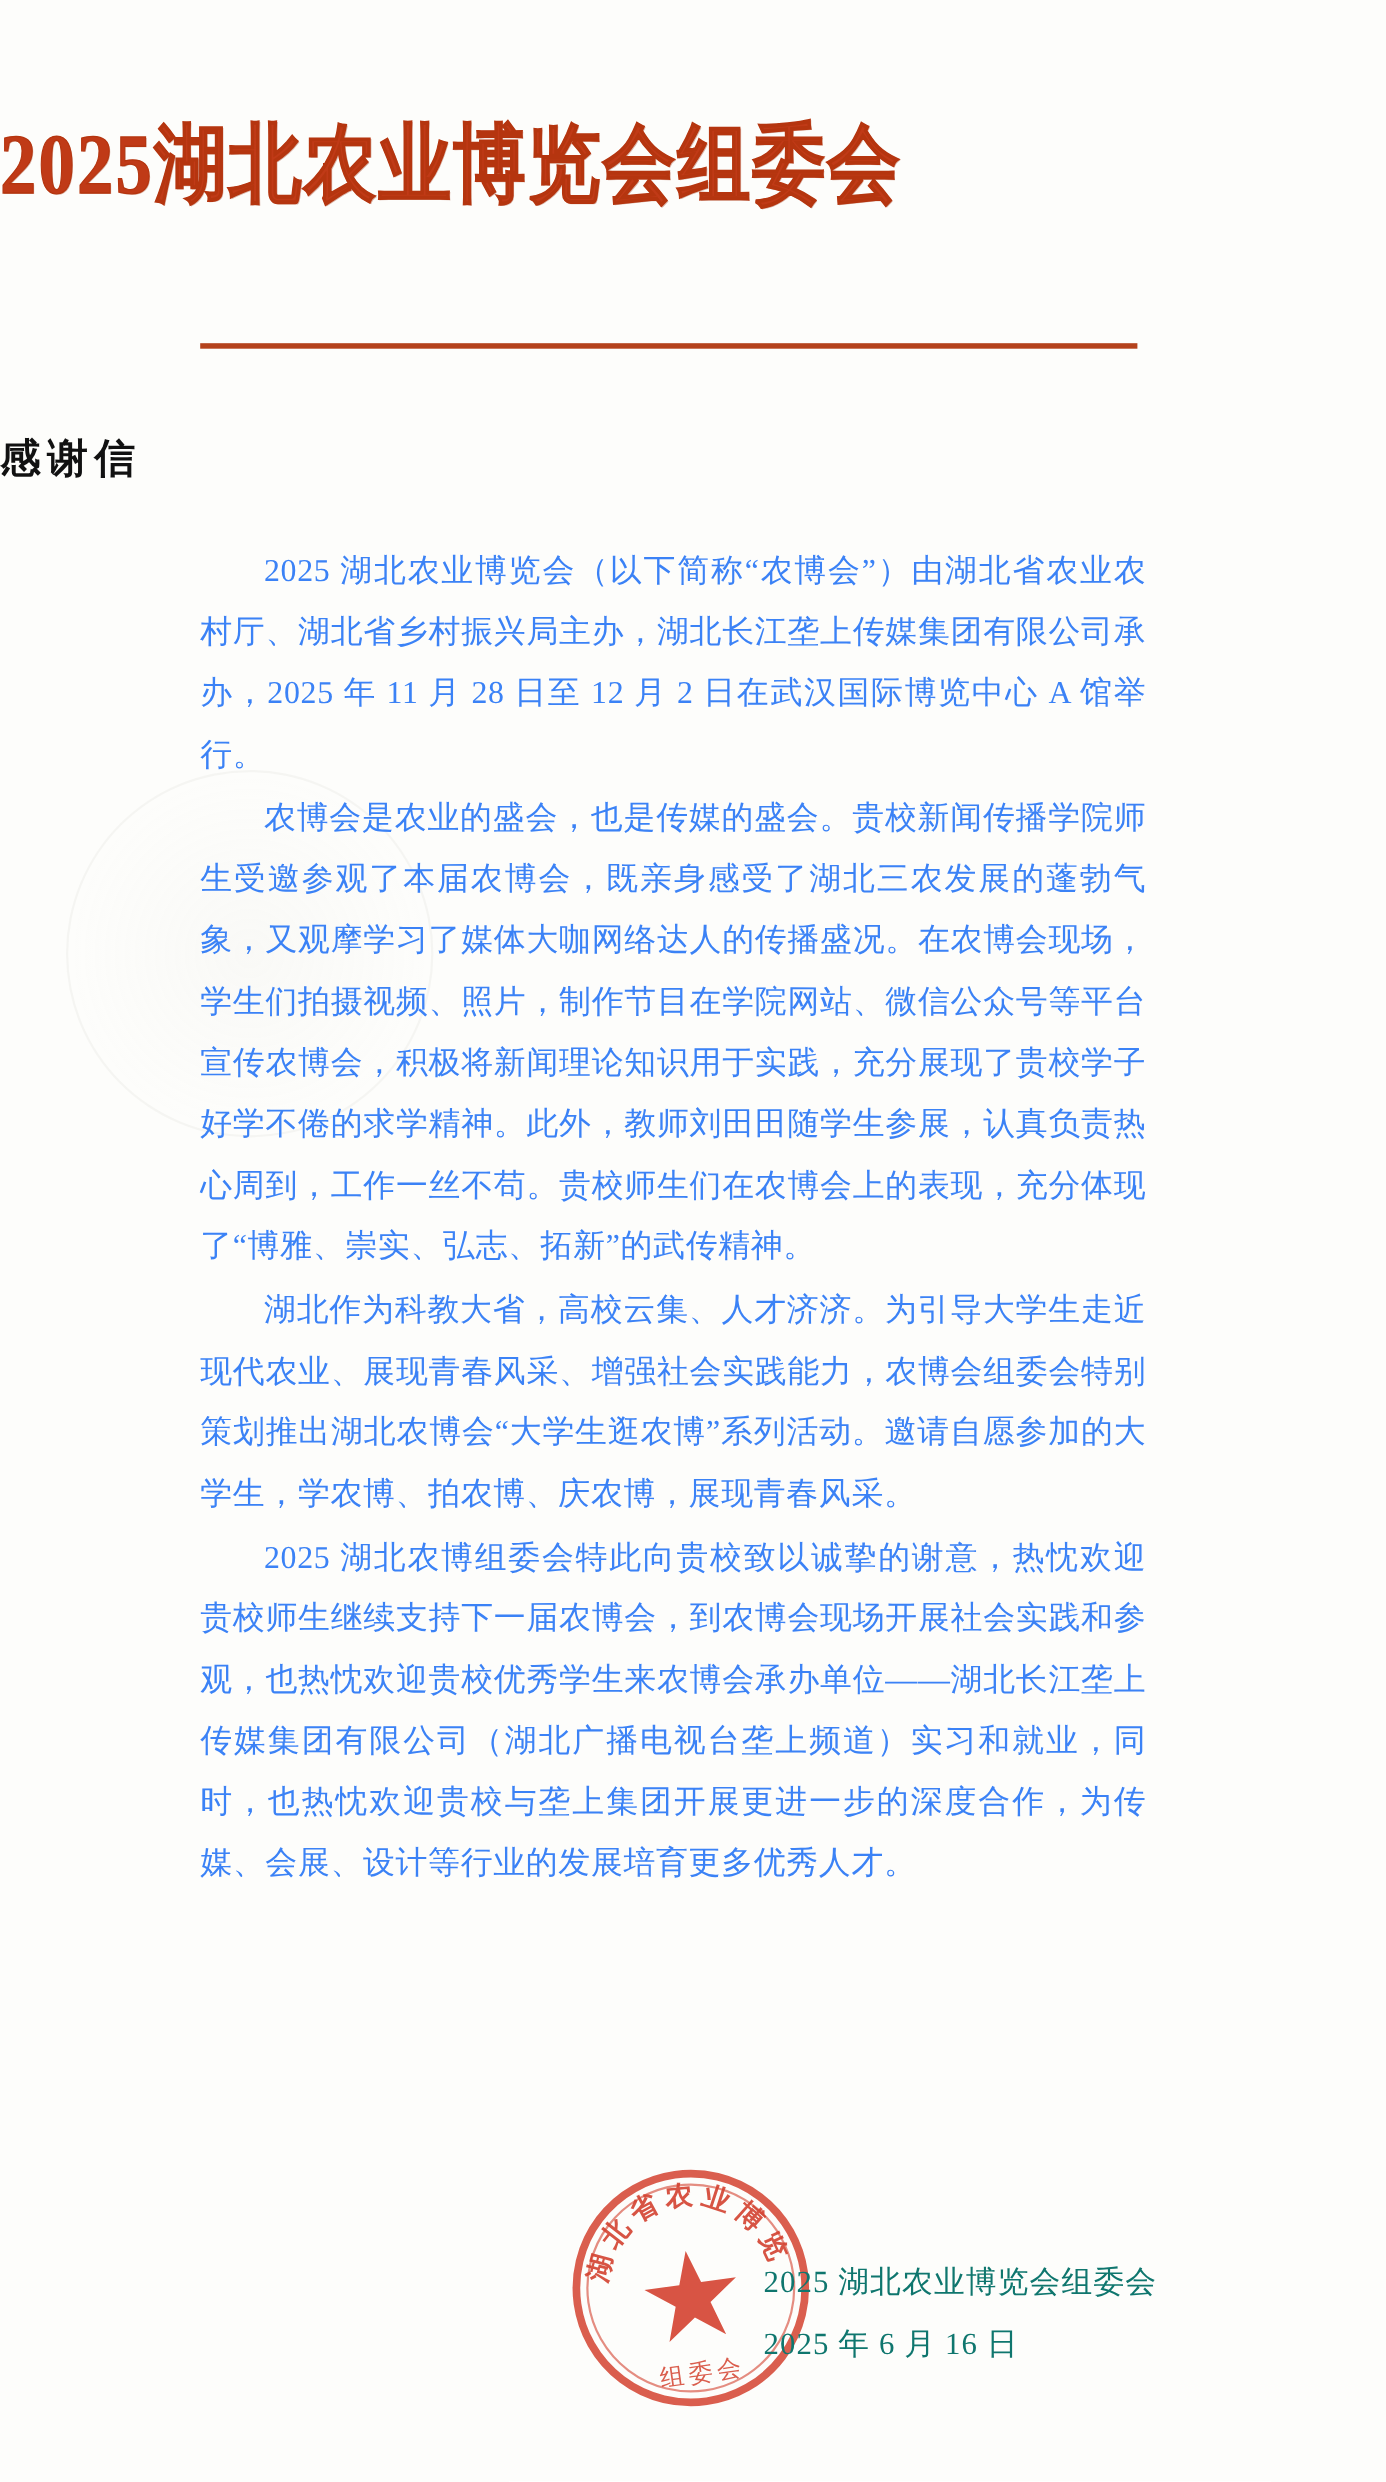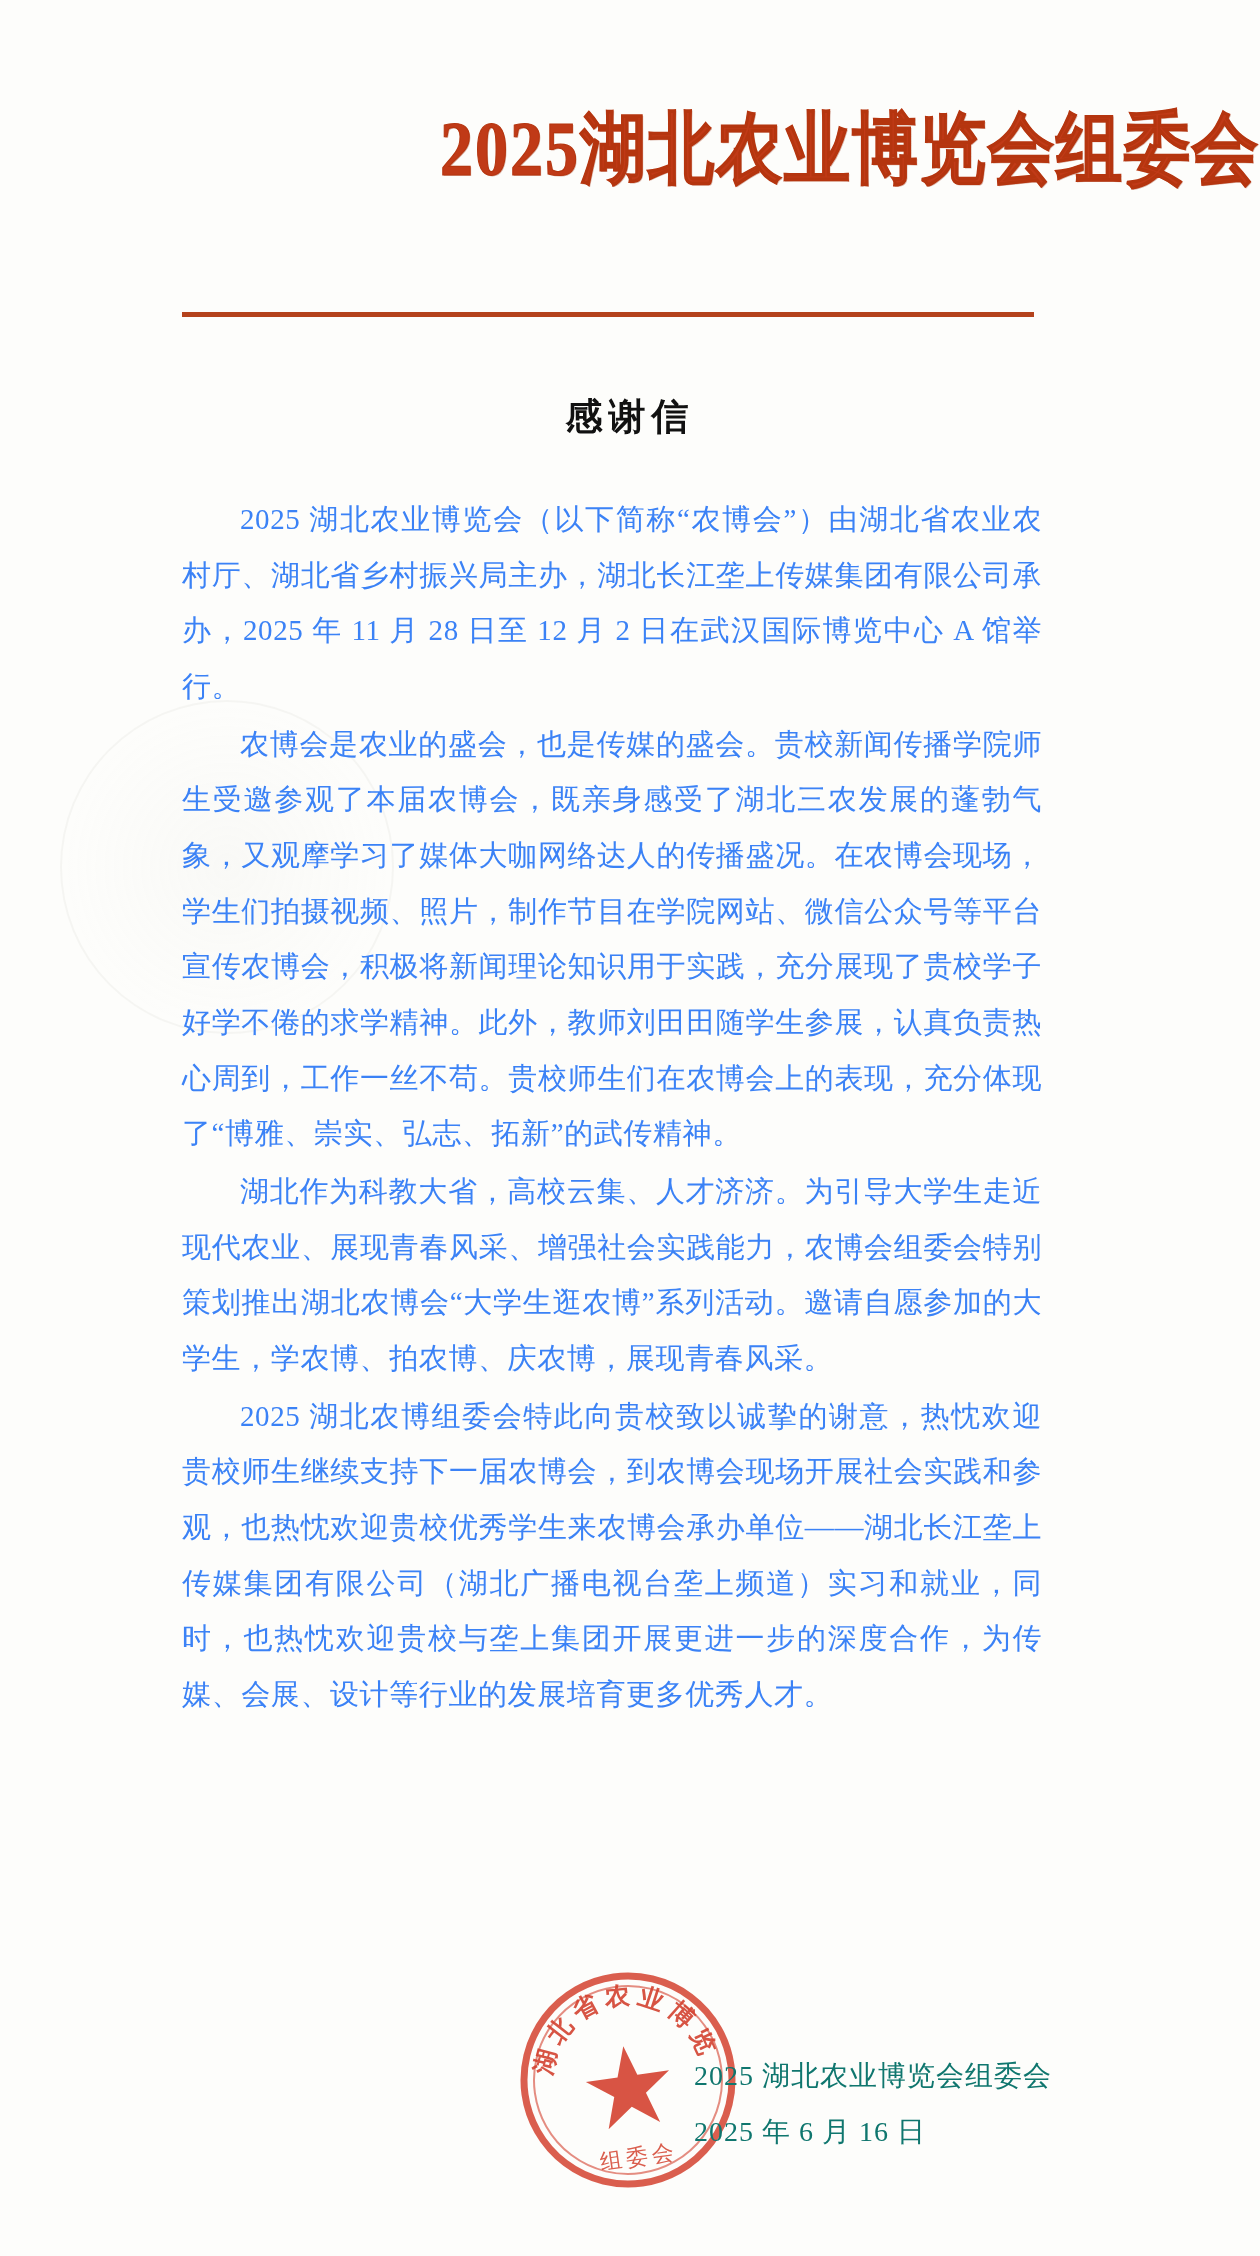--- a/index.html
+++ b/index.html
@@ -35,21 +35,21 @@
     border: 2px solid rgba(180,180,170,0.10);
     background: radial-gradient(circle, rgba(200,200,190,0.07) 0%, rgba(255,255,255,0) 70%);
     pointer-events: none;
   }
 
   .masthead {
     position: absolute;
     left: 0;
     top: 96px;
     width: 1260px;
-    text-align: right;
+    text-align: left;
   }
   .masthead-title {
     display: inline-block;
     font-family: "Liberation Serif", "DejaVu Serif", serif;
     font-weight: bold;
     font-size: 66px;
     letter-spacing: 2px;
     color: #c0392b;
     color: #c03a17;
     -webkit-text-stroke: 1px #b5350f;
@@ -65,21 +65,21 @@
     width: 852px;
     height: 5px;
     background: #b4421c;
   }
 
   .doc-title {
     position: absolute;
     left: 0;
     top: 392px;
     width: 1260px;
-    text-align: center;
+    text-align: left;
     font-size: 37px;
     font-weight: bold;
     letter-spacing: 6px;
     color: #111;
   }
 
   .body-wrap {
     position: absolute;
     left: 182px;
     top: 492px;

